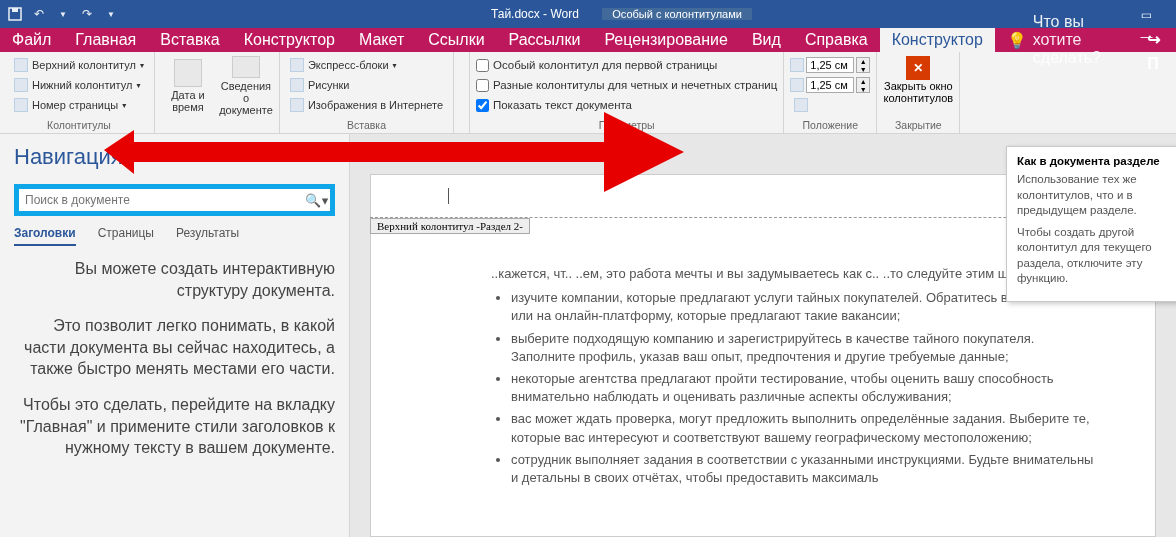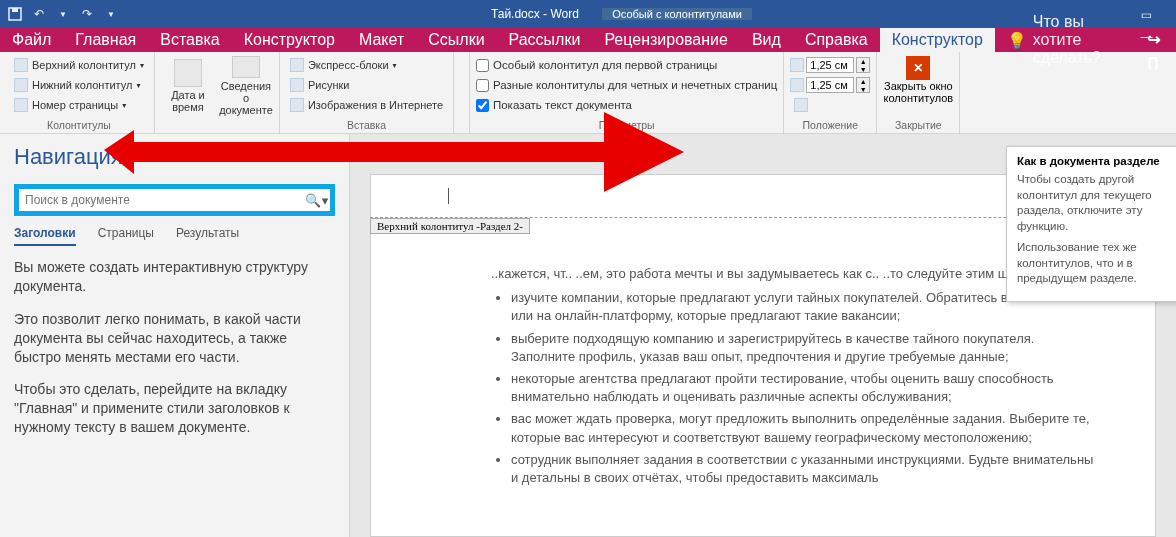--- a/index.html
+++ b/index.html
@@ -34,21 +34,21 @@
   .lower { display: flex; height: calc(537px - 28px - 24px - 82px); }
   .navpane { width: 350px; border-right: 1px solid #d4d4d4; background: #f3f3f3; padding: 10px 14px 0; position: relative; }
   .navpane h1 { font-size: 22px; font-weight: 300; color: #2b579a; }
   .navpane .closex { position: absolute; top: 12px; right: 14px; color: #666; font-size: 12px; }
   .searchbox { margin: 14px 0 10px; display: flex; border: 5px solid #0ea5e9; background: #fff; gap: 24px; }
   .searchbox input { flex: 1; border: 0; padding: 4px 6px; font-size: 12px; outline: none; }
   .searchbox .mag { width: 26px; display: flex; align-items: center; justify-content: center; font-size: 13px; color: #555; }
   .navtabs { display: flex; gap: 22px; font-size: 12px; margin-bottom: 12px; }
   .navtabs .nt { color: #555; padding-bottom: 4px; cursor: pointer; }
   .navtabs .nt.active { color: #2b579a; border-bottom: 2px solid #2b579a; font-weight: 600; }
-  .navhelp { font-size: 14px; color: #444; }
+  .navhelp { font-size: 16px; color: #444; text-align: right; }
   .navhelp p { margin-bottom: 14px; line-height: 1.35; }
   .docarea { flex: 1; background: #e7e7e7; position: relative; overflow: hidden; }
   .page { position: absolute; left: 0; right: 0; top: 40px; bottom: 0; background: #fff; border: 1px solid #ccc; margin: 0 20px; padding: 40px 60px 0; }
   .header-band { position: absolute; left: 20px; right: 20px; top: 40px; height: 44px; border-bottom: 1px dashed #999; }
   .hf-tag { position: absolute; top: 84px; background: #eee; border: 1px solid #aaa; font-size: 11px; padding: 1px 6px; }
   .hf-tag.left { left: 20px; font-family: Liberation Serif, serif; }
   .hf-tag.right { right: 20px; }
   .cursor { position: absolute; left: 98px; top: 54px; width: 1px; height: 16px; background: #555; }
   .doc-text { font-family: "Times New Roman", serif; font-size: 13px; color: #555; padding-top: 50px; line-height: 1.4; }
   .doc-text ul { list-style: disc; padding-left: 80px; }
@@ -255,21 +255,21 @@
         </ul>
       </div>
     </div>
     <div class="header-band"></div>
     <div class="cursor"></div>
     <div class="hf-tag left"> Верхний колонтитул -Раздел 2- </div>
     <div class="hf-tag right">Как в предыдущем</div>
 
     <div class="tooltip">
       <div class="tt-title">Как в документа разделе</div>
+      <div class="tt-body">Использование тех же колонтитулов, что и в предыдущем разделе.</div>
       <div class="tt-body">Чтобы создать другой колонтитул для текущего раздела, отключите эту функцию.</div>
-      <div class="tt-body">Использование тех же колонтитулов, что и в предыдущем разделе.</div>
     </div>
   </div>
 </div>
 
 <svg class="arrow-overlay" width="580" height="80">
   <polygon points="0,38 30,18 30,30 500,30 500,0 580,40 500,80 500,50 30,50 30,62" fill="#e60000"></polygon>
 </svg>
 
 </body></html>

